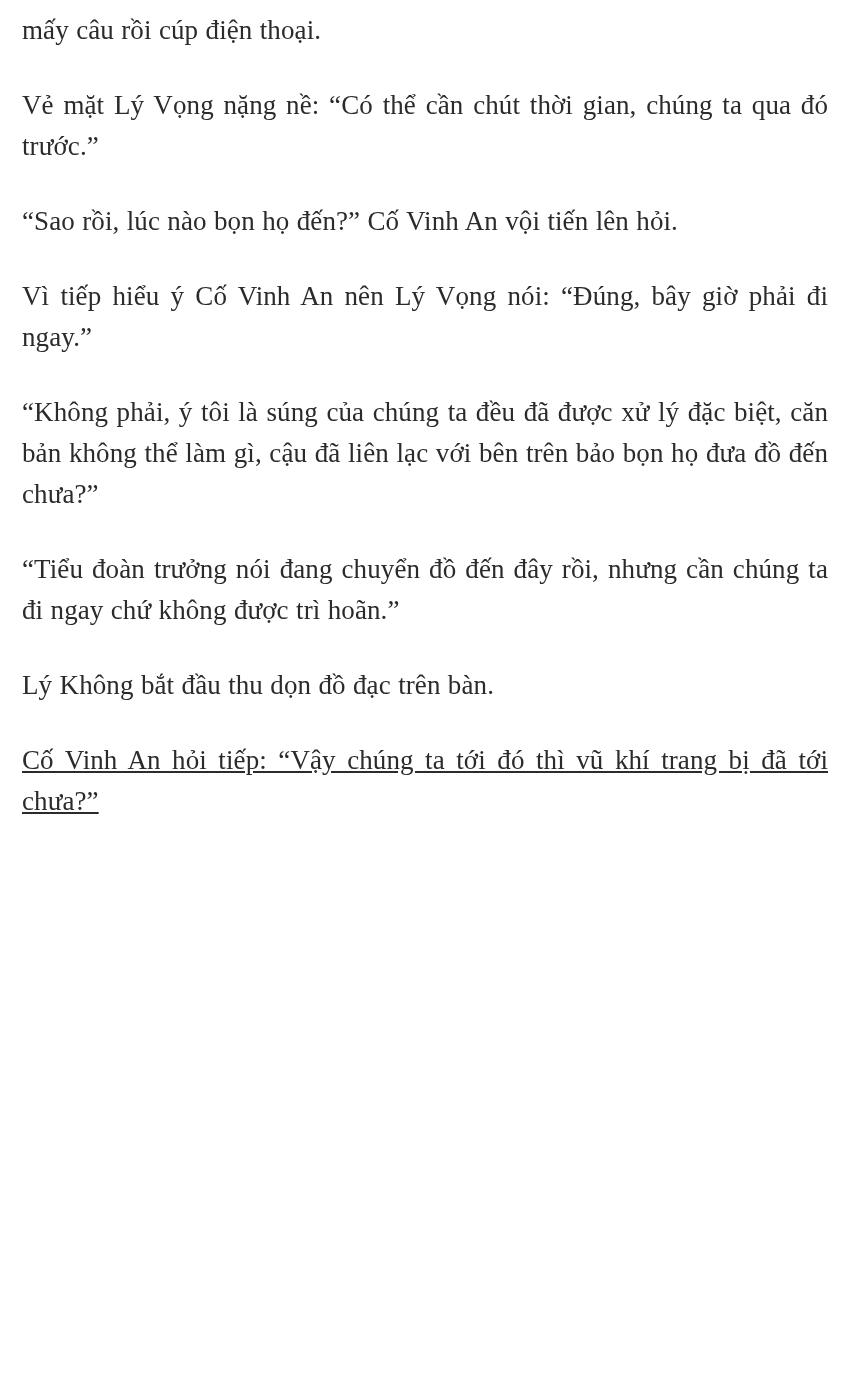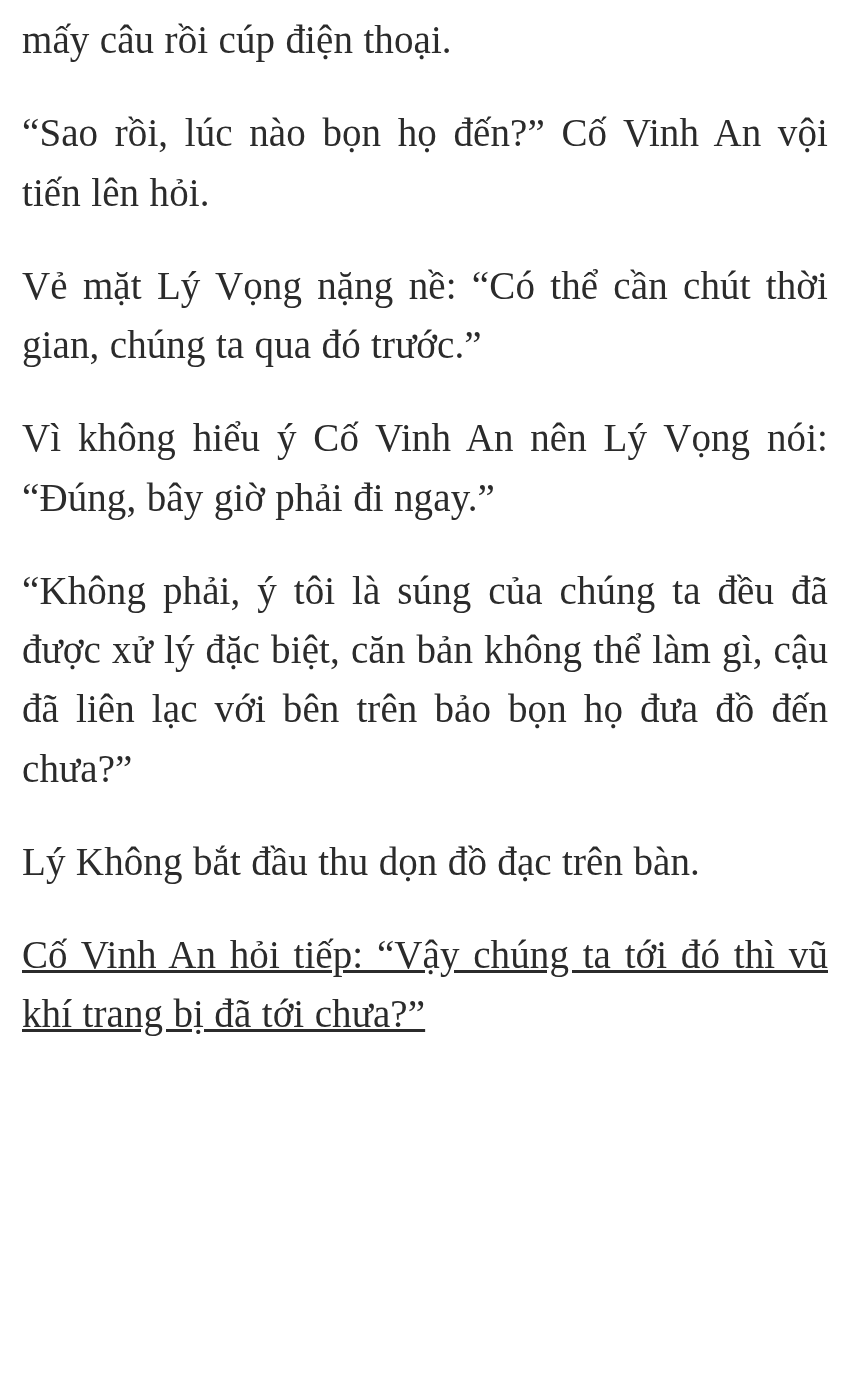--- a/index.html
+++ b/index.html
@@ -12,21 +12,21 @@
     min-height: 1386px;
     font-family: "Liberation Serif", "DejaVu Serif", serif;
     color: #2b2b2b;
   }
   #reader {
     box-sizing: border-box;
     width: 850px;
     padding: 10px 22px 0 22px;
   }
   .para {
-    font-size: 39px;
+    font-size: 27px;
     line-height: 1.52;
     text-align: justify;
     text-justify: inter-word;
     margin: 0 0 34px 0;
     color: #2b2b2b;
     letter-spacing: 0.1px;
     word-spacing: 0.5px;
   }
   .para:last-child {
     margin-bottom: 0;
@@ -34,19 +34,20 @@
   }
   .para.no-justify {
     text-align: left;
   }
 </style>
 </head>
 <body>
 
 <div id="reader">
   <p class="para no-justify">mấy câu rồi cúp điện thoại.</p>
+  <p class="para">Vẻ mặt Lý Vọng nặng nề: “Có thể cần chút thời gian, chúng ta qua đó trước.”</p>
   <p class="para">“Sao rồi, lúc nào bọn họ đến?” Cố Vinh An vội tiến lên hỏi.</p>
-  <p class="para">Vẻ mặt Lý Vọng nặng nề: “Có thể cần chút thời gian, chúng ta qua đó trước.”</p>
-  <p class="para">Vì không hiểu ý Cố Vinh An nên Lý Vọng nói: “Đúng, bây giờ phải đi ngay.”</p>
+  <p class="para">Vì tiếp hiểu ý Cố Vinh An nên Lý Vọng nói: “Đúng, bây giờ phải đi ngay.”</p>
   <p class="para">“Không phải, ý tôi là súng của chúng ta đều đã được xử lý đặc biệt, căn bản không thể làm gì, cậu đã liên lạc với bên trên bảo bọn họ đưa đồ đến chưa?”</p>
+  <p class="para">“Tiểu đoàn trưởng nói đang chuyển đồ đến đây rồi, nhưng cần chúng ta đi ngay chứ không được trì hoãn.”</p>
   <p class="para no-justify">Lý Không bắt đầu thu dọn đồ đạc trên bàn.</p>
   <p class="para">Cố Vinh An hỏi tiếp: “Vậy chúng ta tới đó thì vũ khí trang bị đã tới chưa?”</p>
 </div>
 
 </body></html>

